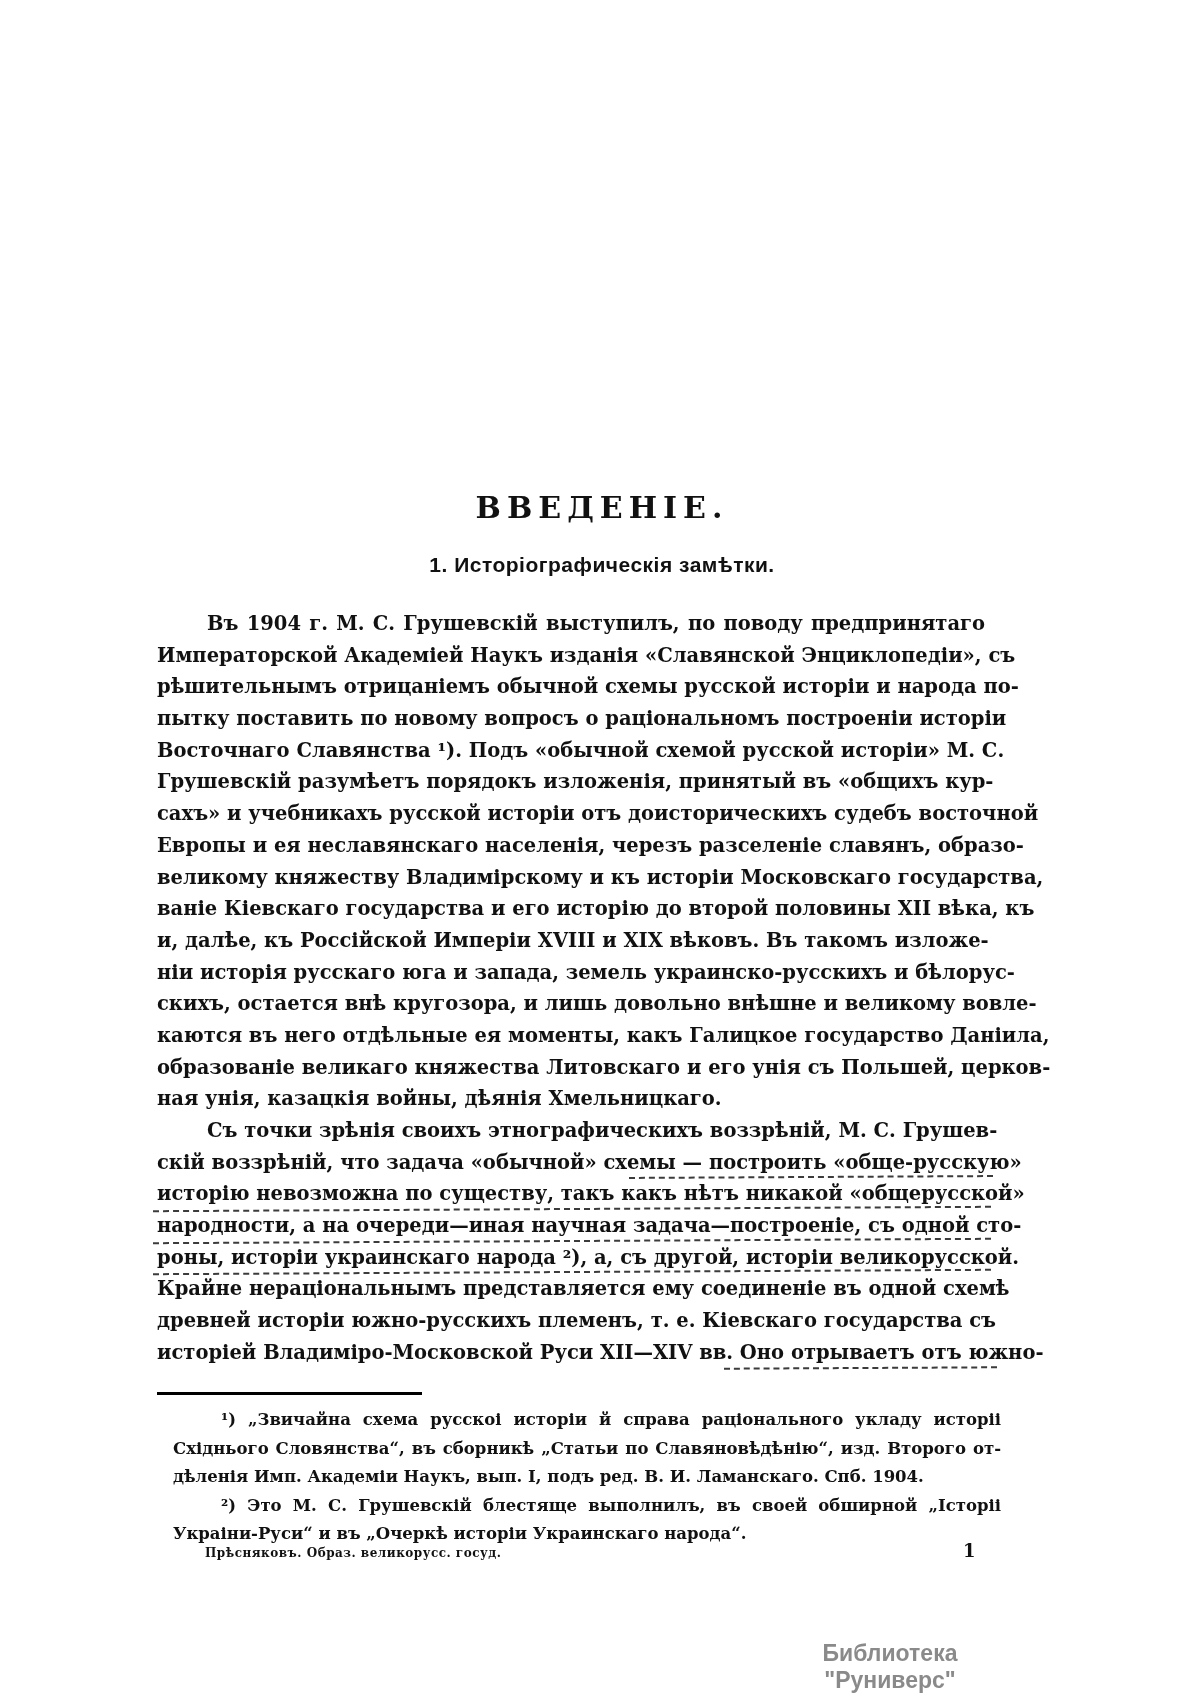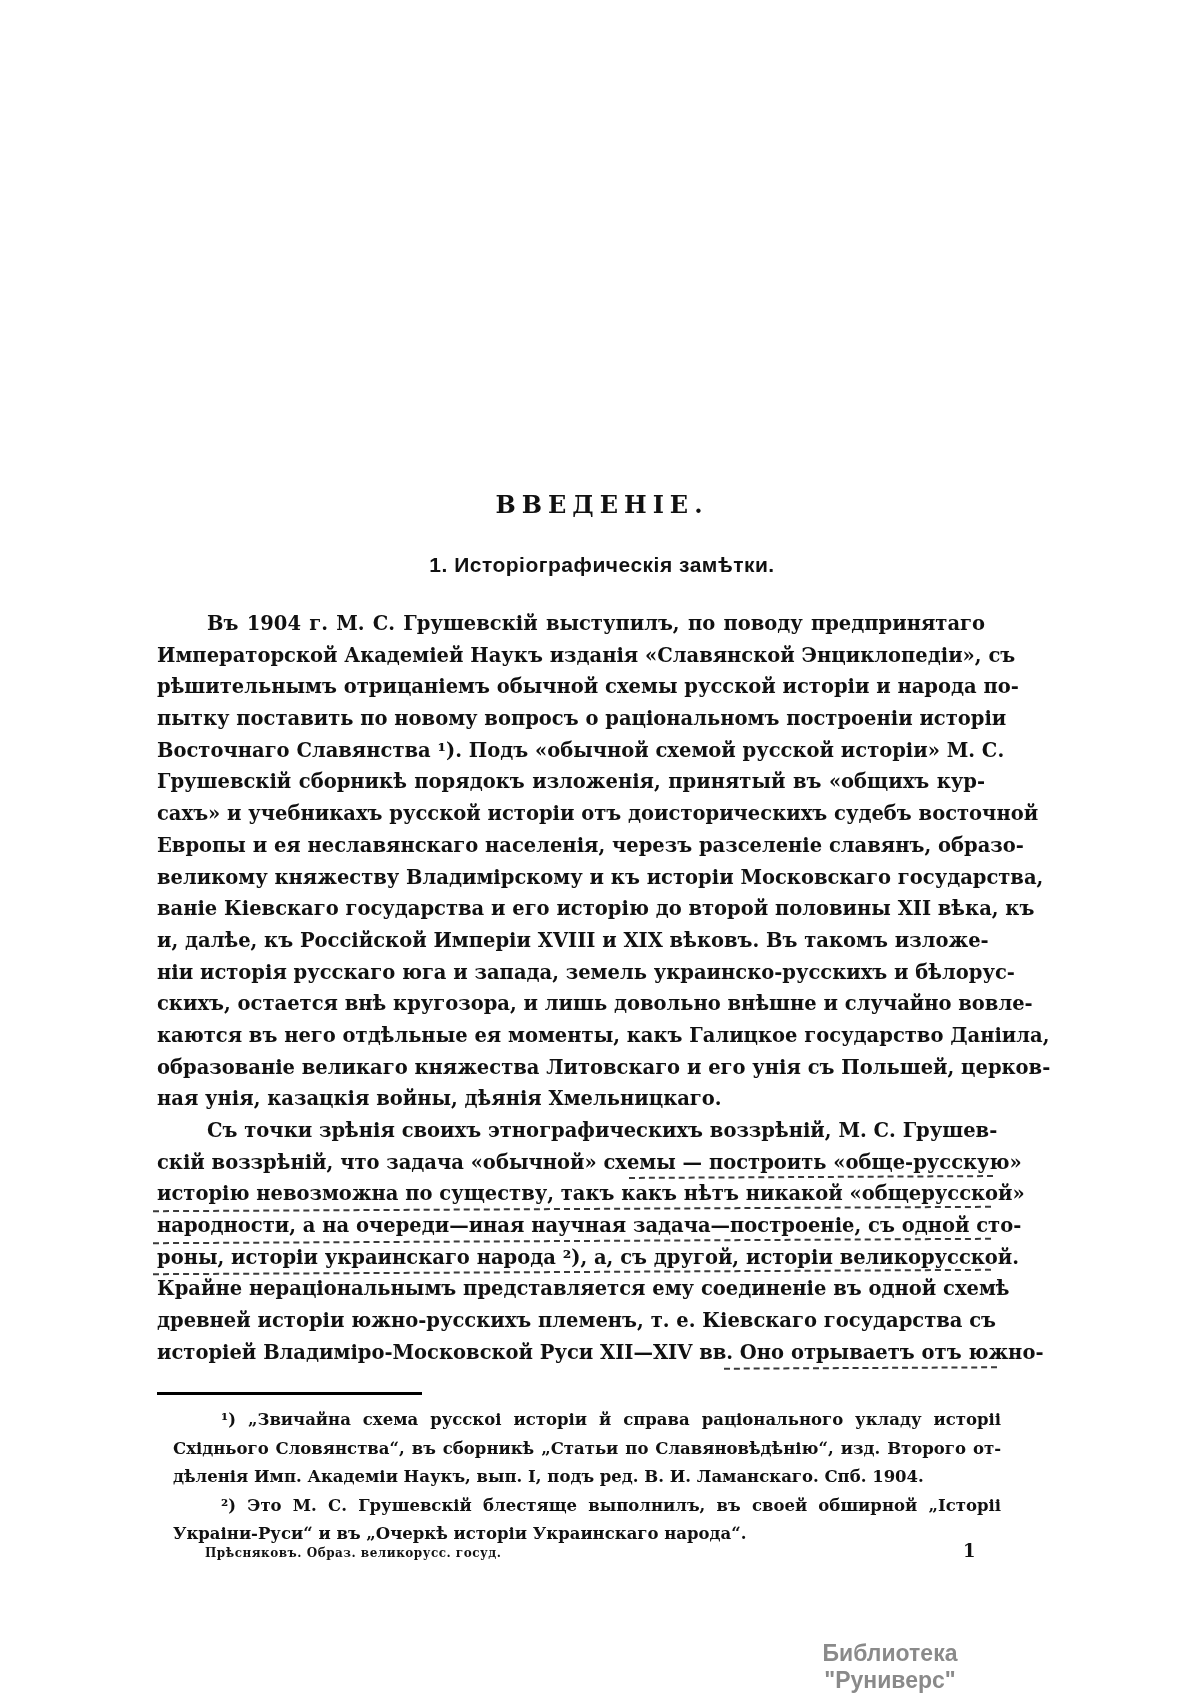--- a/index.html
+++ b/index.html
@@ -9,21 +9,21 @@
     height:1703px;
     background:#ffffff;
     overflow:hidden;
     font-family:"DejaVu Serif", serif;
     color:#111111;
   }
   .doc-title{
     position:absolute;
     left:157px; top:490px; width:890px;
     text-align:center;
-    font-size:24px;
+    font-size:30px;
     font-weight:700;
     letter-spacing:6px;
   }
   .section-heading{
     position:absolute;
     left:157px; top:553px; width:890px;
     text-align:center;
     font-family:"Liberation Sans", sans-serif;
     font-size:21px;
     font-weight:700;
@@ -106,28 +106,28 @@
   <div class="doc-title">ВВЕДЕНІЕ.</div>
 
   <div class="section-heading">1. Исторіографическія замѣтки.</div>
 
   <div class="body-text">
       <div class="line first">Въ 1904 г. М. С. Грушевскій выступилъ, по поводу предпринятаго</div>
       <div class="line">Императорской Академіей Наукъ изданія «Славянской Энциклопедіи», съ</div>
       <div class="line">рѣшительнымъ отрицаніемъ обычной схемы русской исторіи и народа по-</div>
       <div class="line">пытку поставить по новому вопросъ о раціональномъ построеніи исторіи</div>
       <div class="line">Восточнаго Славянства ¹). Подъ «обычной схемой русской исторіи» М. С.</div>
-      <div class="line">Грушевскій сборникѣ порядокъ изложенія, принятый въ «общихъ кур-</div>
+      <div class="line">Грушевскій разумѣетъ порядокъ изложенія, принятый въ «общихъ кур-</div>
       <div class="line">сахъ» и учебникахъ русской исторіи отъ доисторическихъ судебъ восточной</div>
       <div class="line">Европы и ея неславянскаго населенія, черезъ разселеніе славянъ, образо-</div>
       <div class="line">великому княжеству Владимірскому и къ исторіи Московскаго государства,</div>
       <div class="line">ваніе Кіевскаго государства и его исторію до второй половины XII вѣка, къ</div>
       <div class="line">и, далѣе, къ Россійской Имперіи XVIII и XIX вѣковъ. Въ такомъ изложе-</div>
       <div class="line">ніи исторія русскаго юга и запада, земель  украинско-русскихъ и бѣлорус-</div>
-      <div class="line">скихъ, остается внѣ кругозора, и лишь довольно внѣшне и случайно вовле-</div>
+      <div class="line">скихъ, остается внѣ кругозора, и лишь довольно внѣшне и великому вовле-</div>
       <div class="line">каются въ него отдѣльные ея моменты, какъ Галицкое государство Даніила,</div>
       <div class="line">образованіе великаго княжества Литовскаго и его унія съ Польшей, церков-</div>
       <div class="line last">ная унія, казацкія войны, дѣянія Хмельницкаго.</div>
       <div class="line first">Съ точки зрѣнія своихъ этнографическихъ воззрѣній, М. С. Грушев-</div>
       <div class="line u-right42">скій воззрѣній, что задача «обычной» схемы — построить «обще-русскую»</div>
       <div class="line u-full">исторію невозможна по существу, такъ какъ нѣтъ никакой «общерусской»</div>
       <div class="line u-full">народности, а на очереди—иная научная задача—построеніе, съ одной сто-</div>
       <div class="line u-full">роны, исторіи украинскаго народа ²), а, съ другой, исторіи великорусской.</div>
       <div class="line">Крайне нераціональнымъ представляется ему соединеніе въ одной схемѣ</div>
       <div class="line">древней исторіи южно-русскихъ племенъ, т. е. Кіевскаго государства съ</div>

